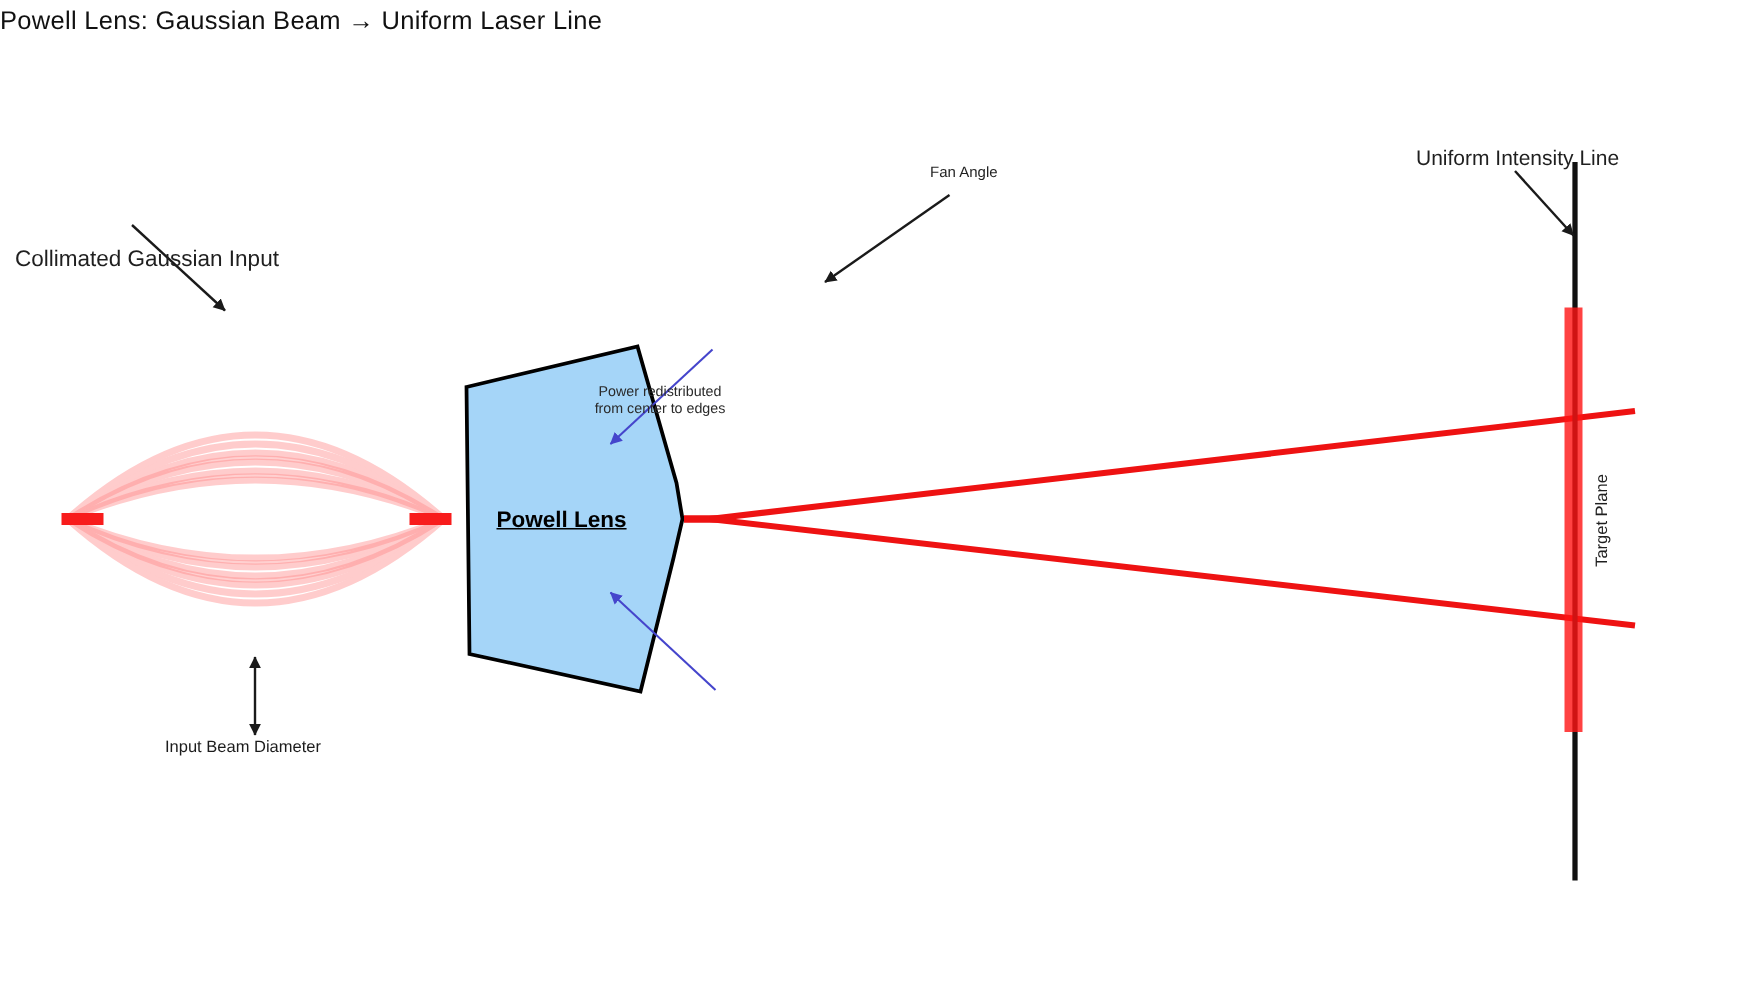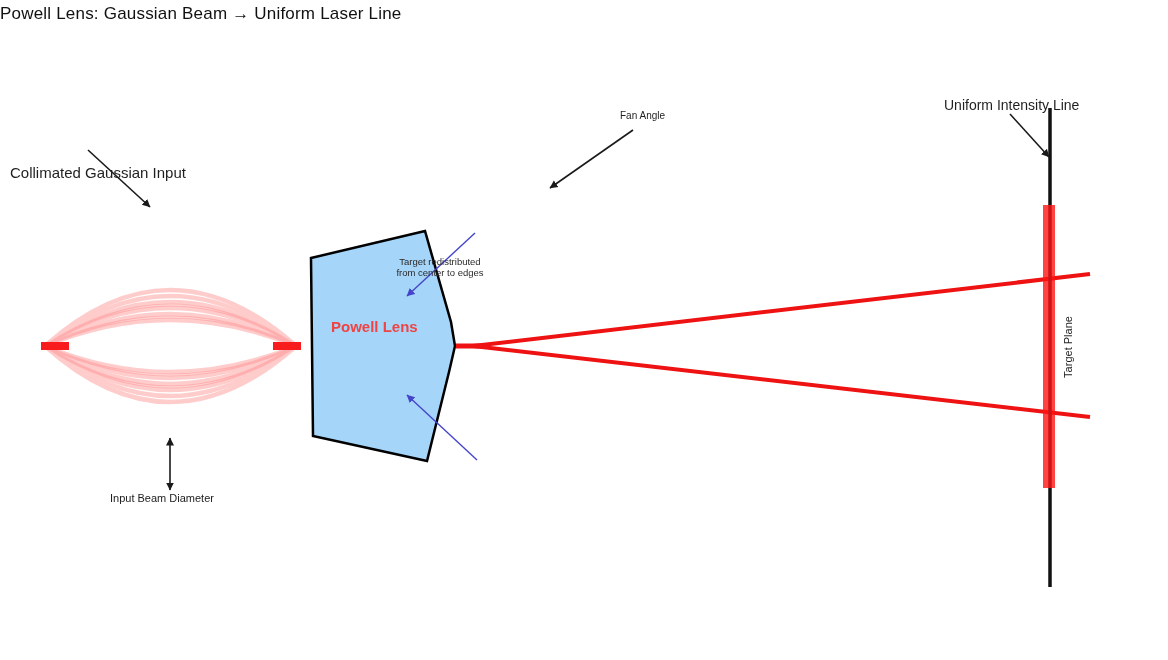--- a/index.html
+++ b/index.html
@@ -19,21 +19,21 @@
   }
   .lbl-collimated{left:10px;top:148px;font-size:15px;margin-top:16px;}
   .lbl-fan-angle{left:620px;top:110px;font-size:10px;}
   .lbl-uniform{left:944px;top:97px;font-size:14px;}
   .lbl-power{
     position:absolute;left:392px;top:256px;width:96px;
     font-size:9.5px;line-height:1.2;text-align:center;
     color:#2a2a2a;white-space:normal;
   }
   .lbl-powell{
-    left:331px;top:318px;font-size:15px;font-weight:bold;color:#ef4444;
+    left:331px;top:338px;font-size:15px;font-weight:bold;color:#000000;text-decoration:underline;
   }
   .lbl-input-diam{
     position:absolute;left:110px;top:492px;width:120px;
     text-align:left;font-size:11px;
   }
   .lbl-target{
     left:1068px;top:347px;font-size:11px;
     transform:translate(-50%,-50%) rotate(-90deg);
   }
 </style>
@@ -97,21 +97,21 @@
   </svg>
 
   <div class="title">Powell Lens: Gaussian Beam → Uniform Laser Line</div>
 
   <div class="lbl lbl-collimated">Collimated Gaussian Input</div>
 
   <div class="lbl lbl-fan-angle">Fan Angle</div>
 
   <div class="lbl lbl-uniform">Uniform Intensity Line</div>
 
-  <div class="lbl-power">Target redistributed from center to edges</div>
+  <div class="lbl-power">Power redistributed from center to edges</div>
 
   <div class="lbl lbl-powell">Powell Lens</div>
 
   <div class="lbl-input-diam">Input Beam Diameter</div>
 
   <div class="lbl lbl-target">Target Plane</div>
 
 </div>
 
 </body></html>

